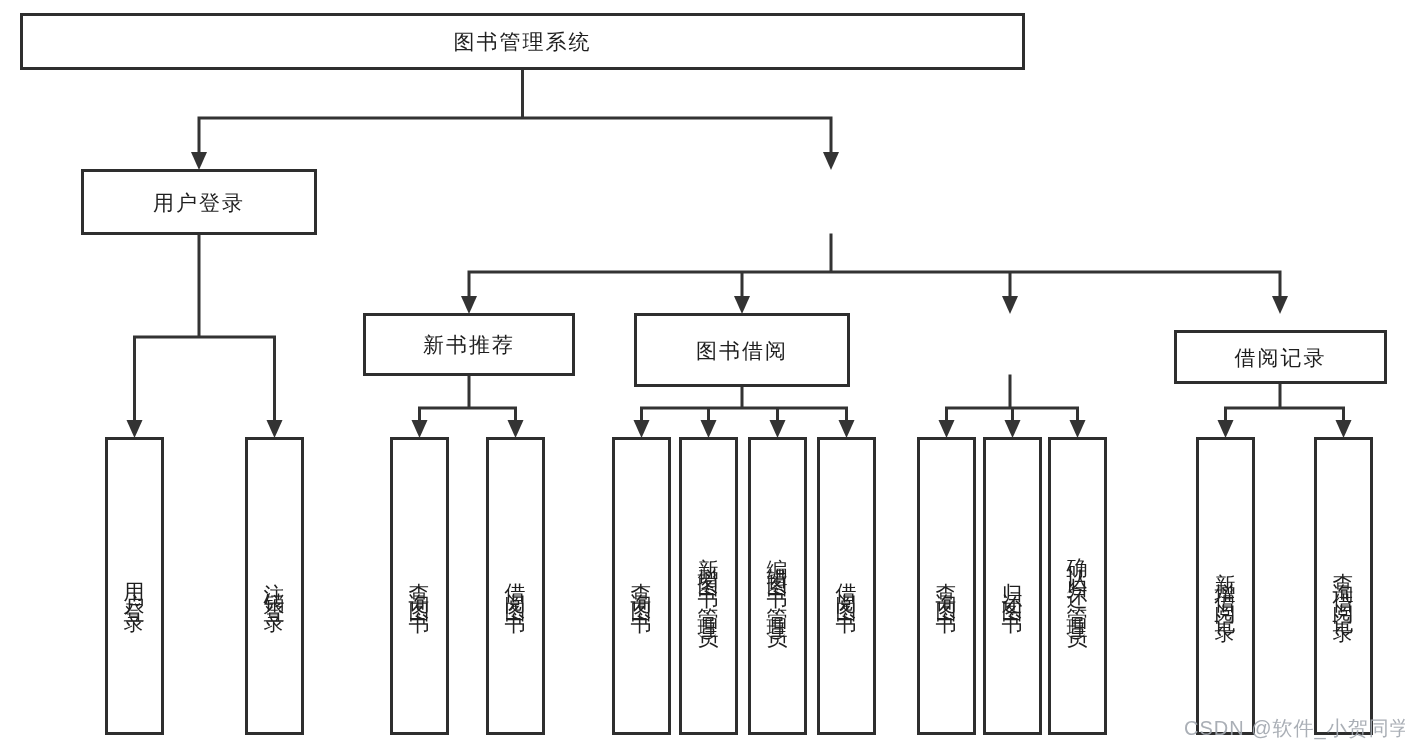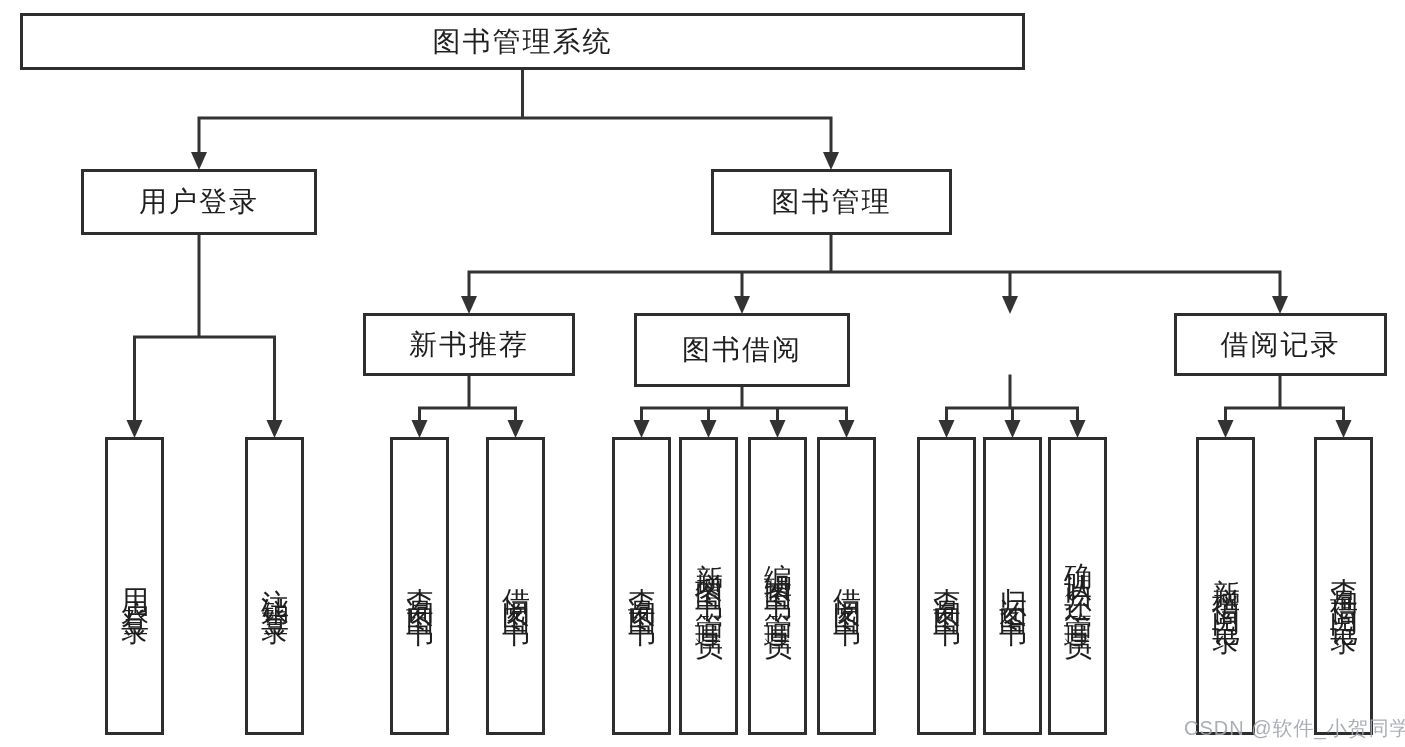--- a/index.html
+++ b/index.html
@@ -6,21 +6,21 @@
   .canvas{
     position:relative;width:1405px;height:747px;background:#ffffff;overflow:hidden;
     font-family:"Liberation Sans","DejaVu Sans",sans-serif;color:#1f1f1f;
   }
   svg.wires{position:absolute;left:0;top:0;z-index:1;}
   svg.wires path{stroke:#333333;stroke-width:3;fill:none;stroke-linecap:square;}
   svg.wires polygon{fill:#333333;stroke:none;}
   .node{
     position:absolute;background:#ffffff;border:3px solid #2e2e2e;box-sizing:border-box;
     display:flex;align-items:center;justify-content:center;z-index:2;
-    font-size:28px;line-height:1;white-space:nowrap;
+    font-size:21px;line-height:1;white-space:nowrap;
   }
   .node.h{letter-spacing:2px;}
   .node.v{
     writing-mode:vertical-rl;text-orientation:mixed;letter-spacing:10px;white-space:normal;
   }
   .watermark{
     position:absolute;left:1184px;top:715px;z-index:3;
     font-size:20px;letter-spacing:1px;color:rgba(163,168,176,0.92);white-space:nowrap;
   }
 </style>
@@ -75,25 +75,24 @@
     <g>
       <path d="M1280 376 V408 M1225.5 408 H1343.5 M1225.5 408 V422 M1343.5 408 V422"></path>
       <polygon points="1217.5,420 1233.5,420 1225.5,438"></polygon>
       <polygon points="1335.5,420 1351.5,420 1343.5,438"></polygon>
     </g>
   </svg>
 
   <div class="node h" style="left:20px;top:13px;width:1005px;height:57px">图书管理系统</div>
 
   <div class="node h" style="left:81px;top:169px;width:236px;height:66px">用户登录</div>
-  <div class="node h" style="left:711px;top:169px;width:241px;height:66px">图书管理</div>
 
   <div class="node h" style="left:363px;top:313px;width:212px;height:63px">新书推荐</div>
   <div class="node h" style="left:634px;top:313px;width:216px;height:74px">图书借阅</div>
-  <div class="node h" style="left:1174px;top:313px;width:213px;height:63px">借阅记录</div>
+  <div class="node h" style="left:1174px;top:330px;width:213px;height:54px">借阅记录</div>
 
   <div class="node v" style="left:105px;top:437px;width:59px;height:298px">用户登录</div>
   <div class="node v" style="left:245px;top:437px;width:59px;height:298px">注销登录</div>
 
   <div class="node v" style="left:390px;top:437px;width:59px;height:298px">查询图书</div>
   <div class="node v" style="left:486px;top:437px;width:59px;height:298px">借阅图书</div>
 
   <div class="node v" style="left:612px;top:437px;width:59px;height:298px">查询图书</div>
   <div class="node v" style="left:679px;top:437px;width:59px;height:298px">新增图书（管理员）</div>
   <div class="node v" style="left:748px;top:437px;width:59px;height:298px">编辑图书（管理员）</div>

